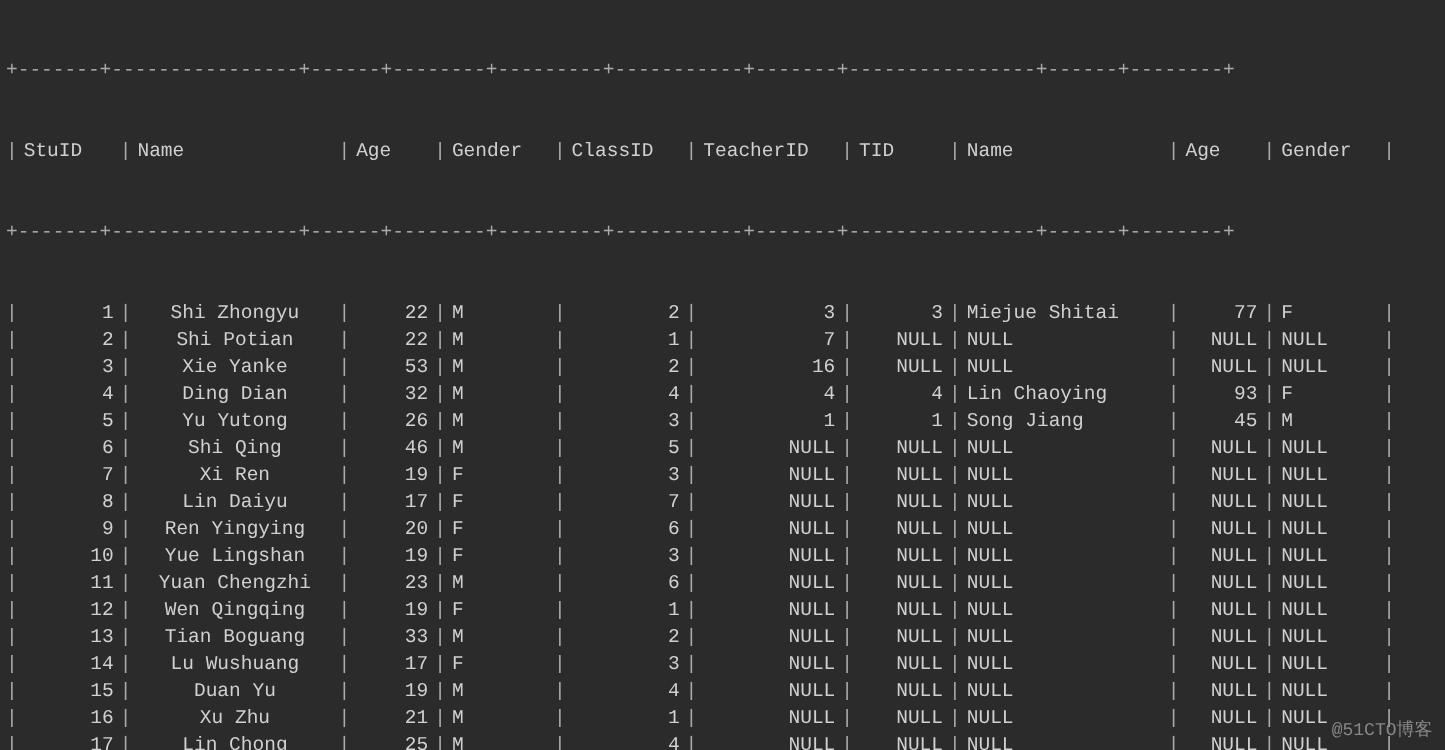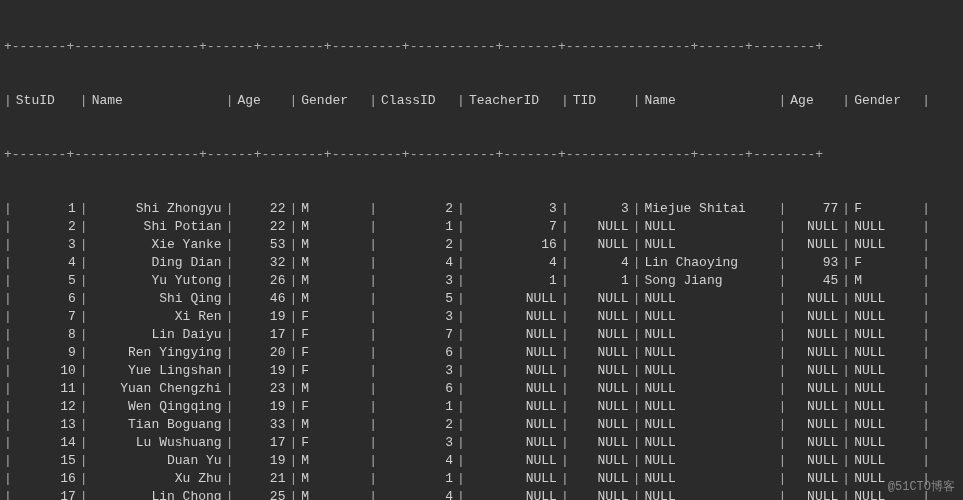--- a/index.html
+++ b/index.html
@@ -31,21 +31,21 @@
   }
   .watermark {
     position: absolute;
     right: 8px;
     bottom: 4px;
     color: #888;
     font-size: 12px;
   }
   
   .c-stuid   { width: 60px; text-align: right; }
-  .c-name    { width: 130px; text-align: right;  }
+  .c-name    { width: 130px; text-align: center;  }
   .c-age     { width: 48px; text-align: right; }
   .c-gender  { width: 64px; text-align: left;  }
   .c-classid { width: 72px; text-align: right; font-family: Liberation Mono, monospace; }
   .c-teacherid{width: 88px; text-align: right; }
   .c-tid     { width: 56px; text-align: right; }
   .c-name2   { width: 130px; text-align: left;  }
   .c-age2    { width: 48px; text-align: right; }
   .c-gender2 { width: 64px; text-align: left;  }
   .dash-line {
     color: #aaa;

